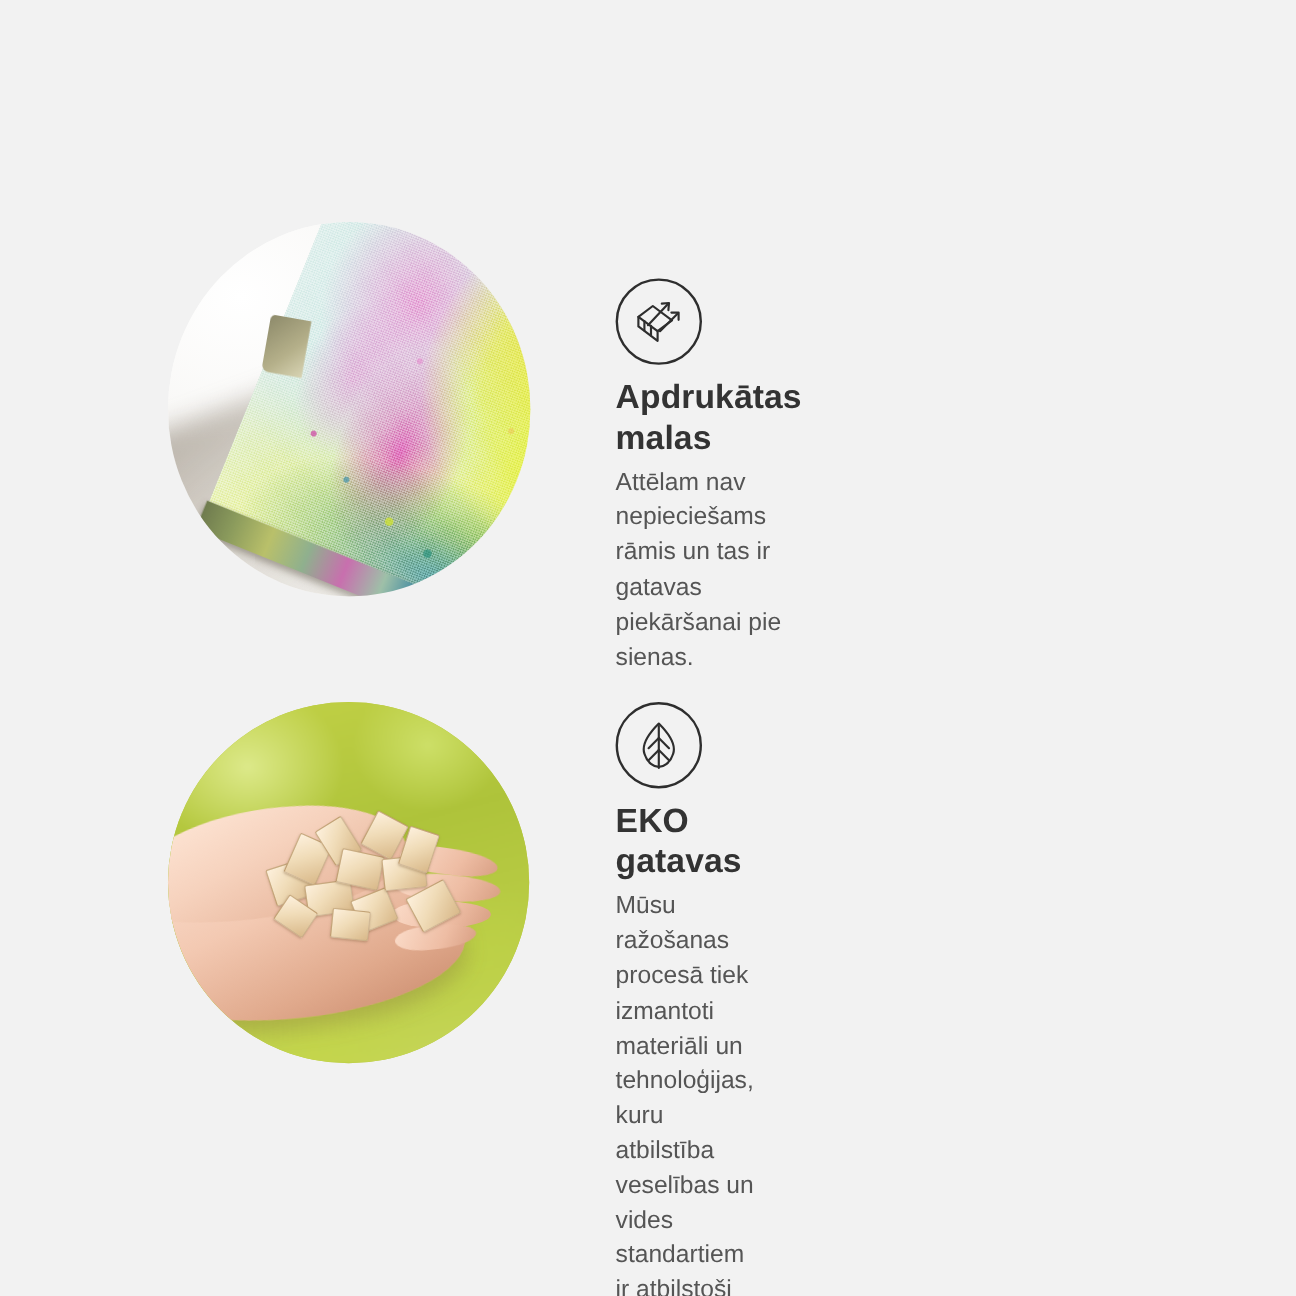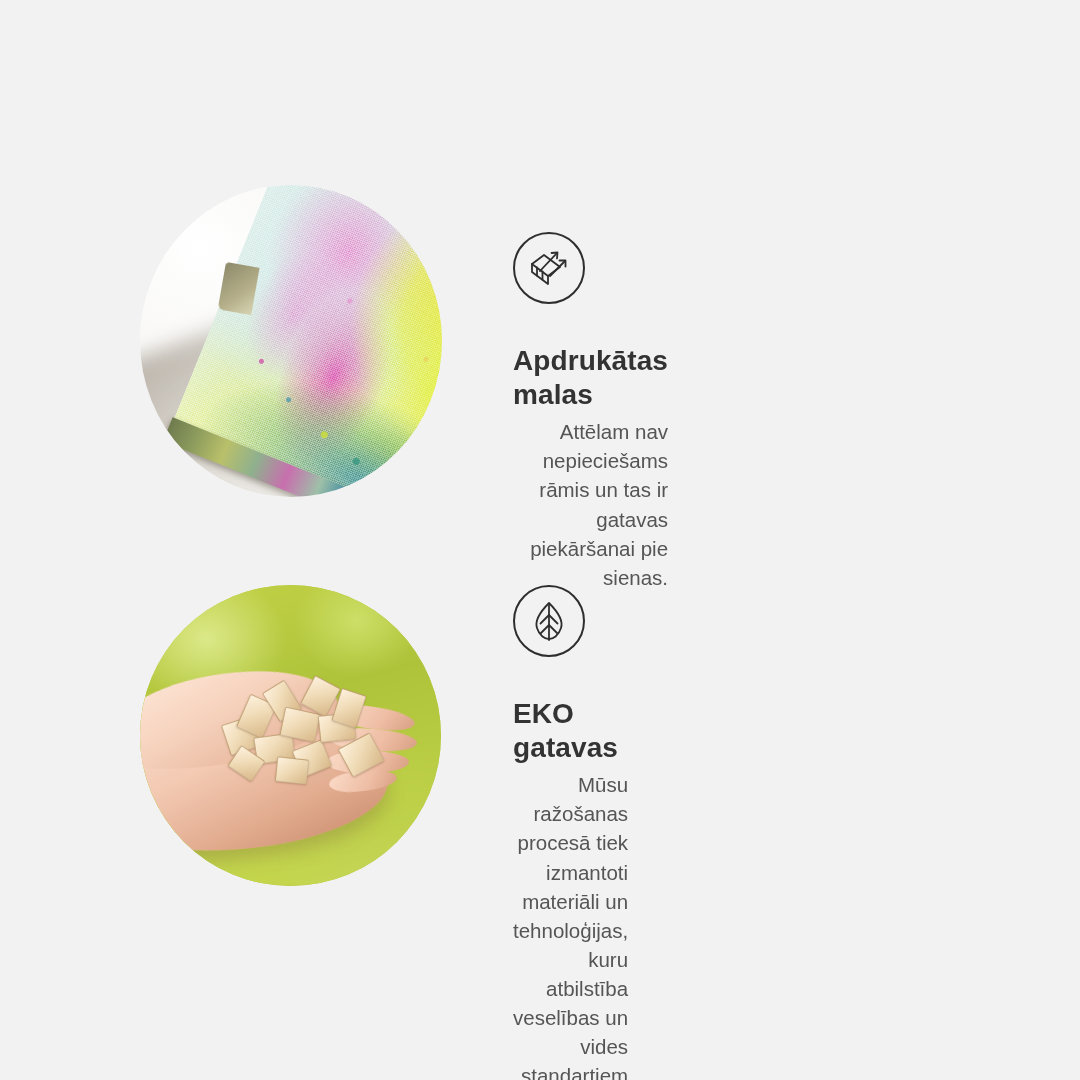--- a/index.html
+++ b/index.html
@@ -240,34 +240,33 @@
     border-radius: 50%;
     border: 2px solid #2e2e2e;
     display: flex;
     align-items: center;
     justify-content: center;
     box-sizing: border-box;
   }
   .icon-circle svg { display: block; }
 
   .feature-title {
-    margin: 40px 0 0 0;
+    margin: 10px 0 0 0;
     font-size: 28px;
     font-weight: bold;
     color: #333333;
     letter-spacing: 0.1px;
     line-height: 1.2;
   }
   .feature-desc {
     margin: 6px 0 0 0;
     font-size: 20.5px;
     color: #555555;
     line-height: 1.42;
     max-width: 486px;
-    text-align: right;
   }
 </style>
 </head>
 <body style="background: rgb(242, 242, 242);">
 
 <div class="page">
 
   <section class="feature feature-1">
 
     <div class="media-circle media-canvas">

